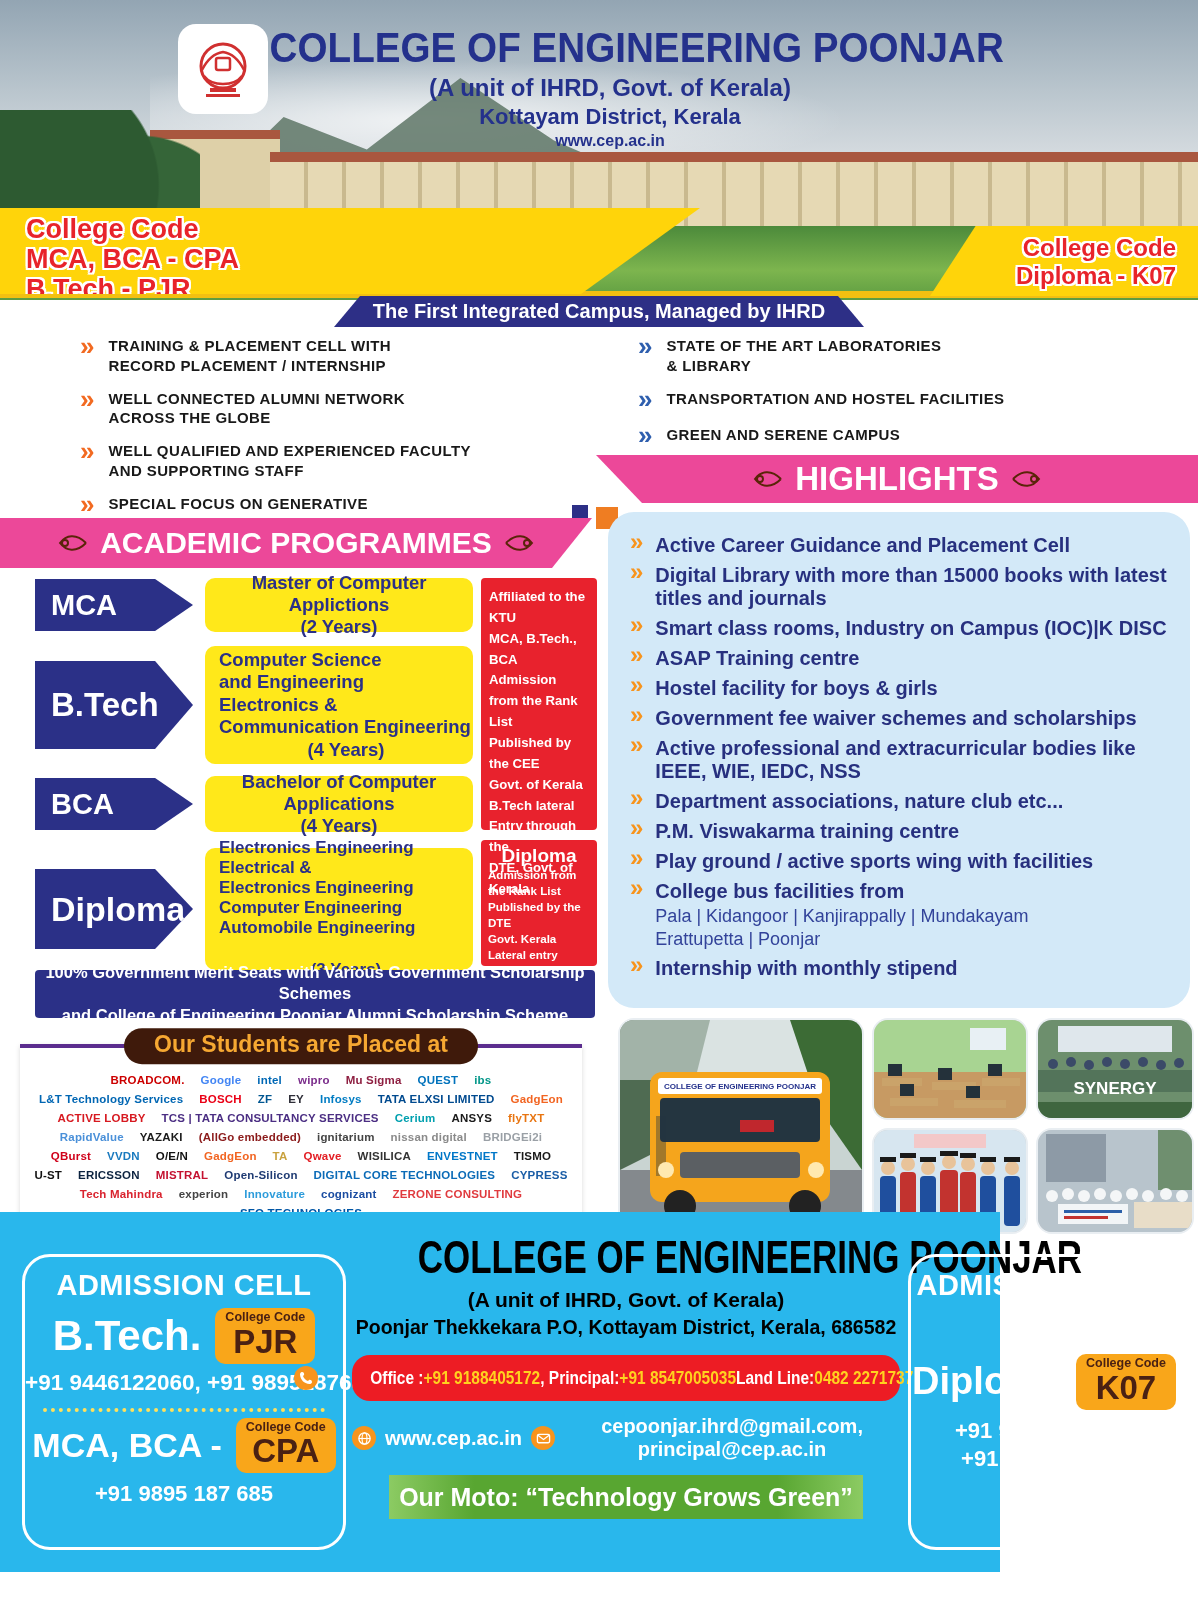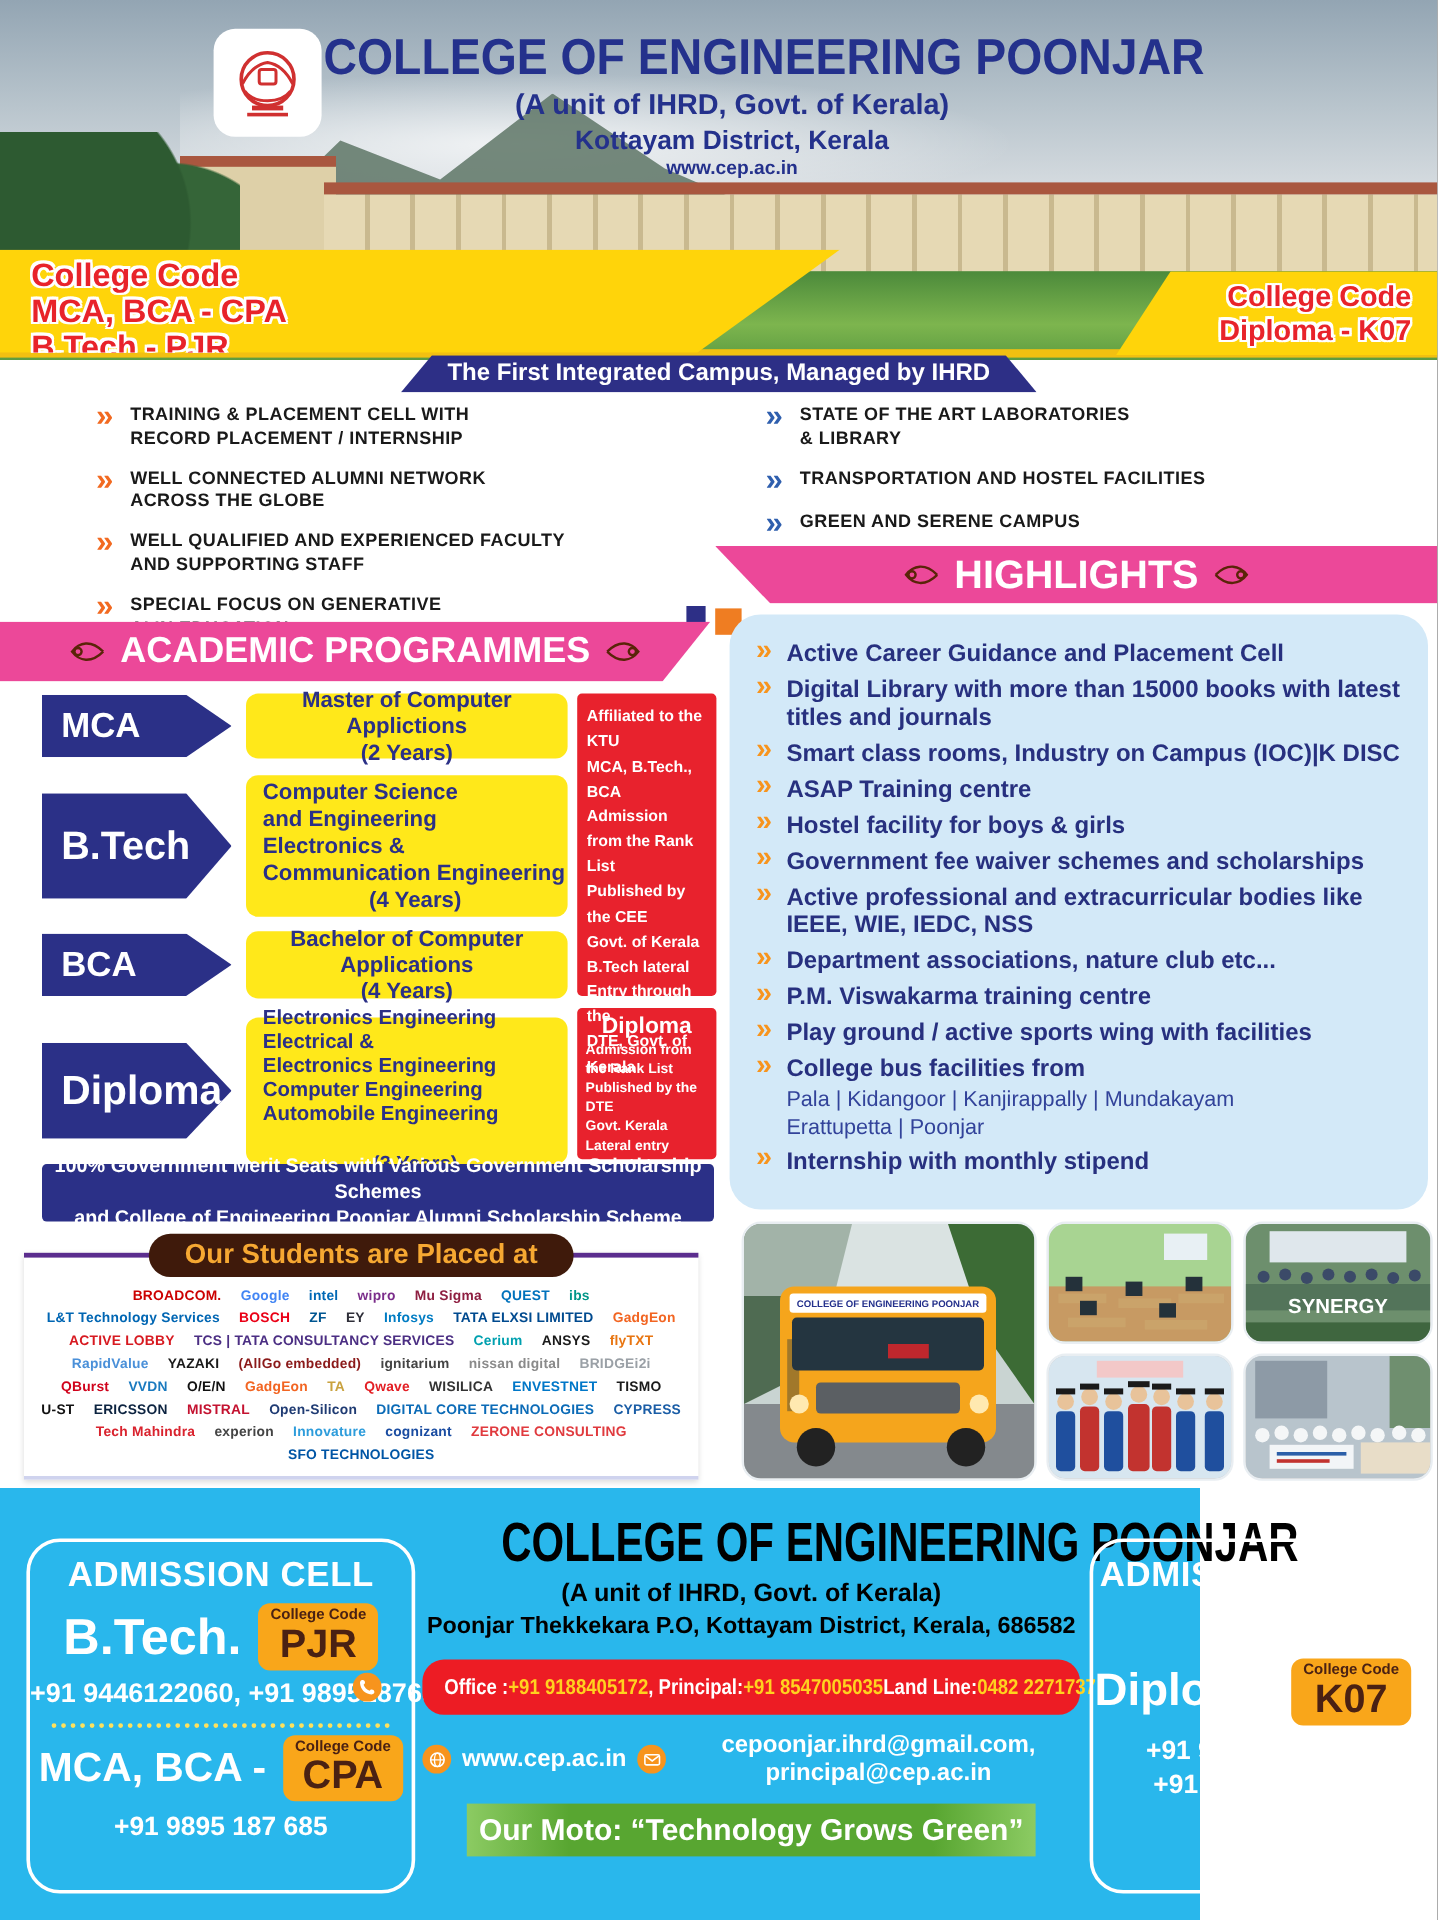--- a/index.html
+++ b/index.html
@@ -93,21 +93,21 @@
           border-top:4px solid #5b2d8e;border-bottom:3px solid #cfd3ee;box-shadow:0 2px 5px rgba(0,0,0,.15);}
   .pill{position:absolute;left:50%;top:0;transform:translate(-50%,-55%);background:#3f1a0b;color:#f6a832;
         font-size:23px;font-weight:900;padding:3px 30px 6px;border-radius:999px;white-space:nowrap;}
   .logos{display:flex;flex-wrap:wrap;justify-content:center;align-items:center;
          gap:7px 16px;padding:26px 12px 6px;}
   .logo{font-size:11.5px;font-weight:800;white-space:nowrap;letter-spacing:.2px;}
   
   .ph{position:absolute;border-radius:16px;overflow:hidden;border:2px solid #e9eef2;box-sizing:border-box;background:#ccc;}
   .ph svg{display:block;}
   
-  .footer{position:absolute;left:0;top:1240px;width:1000px;height:360px;background:#29b7ec;}
+  .footer{position:absolute;left:0;top:1212px;width:1000px;height:360px;background:#29b7ec;}
   .fbox{position:absolute;border:3px solid #fff;border-radius:28px;box-sizing:border-box;
         color:#fff;text-align:center;padding-top:12px;}
   .fboxL{left:22px;top:42px;width:324px;height:296px;}
   .fboxR{left:908px;top:42px;width:272px;height:296px;}
   .fhead{font-size:29px;font-weight:800;letter-spacing:.5px;}
   .frow{display:flex;align-items:center;justify-content:center;gap:14px;margin-top:6px;}
   .fbig{font-size:42px;font-weight:900;}
   .fmed{font-size:34px;font-weight:900;}
   .badge{background:#f9a61a;border-radius:10px;padding:3px 10px 6px;color:#4a2113;line-height:1;}
   .blabel{font-size:12.5px;font-weight:800;}

